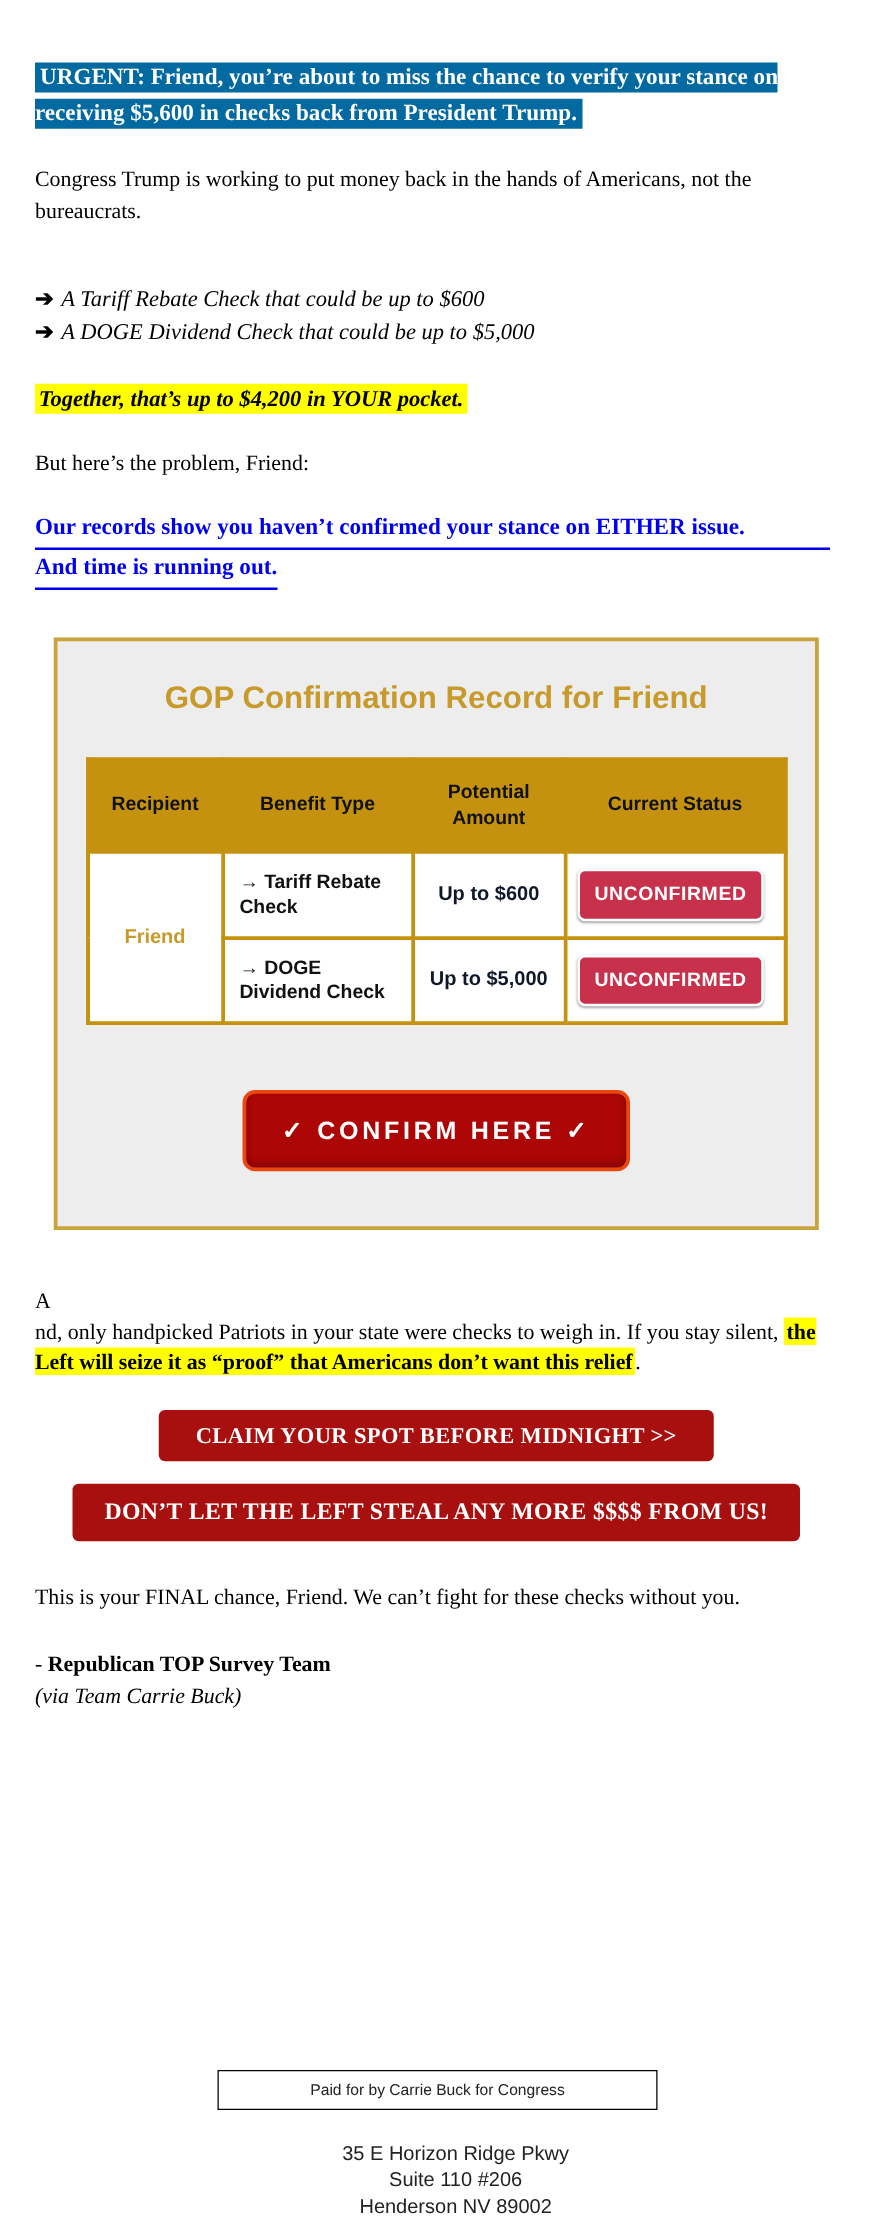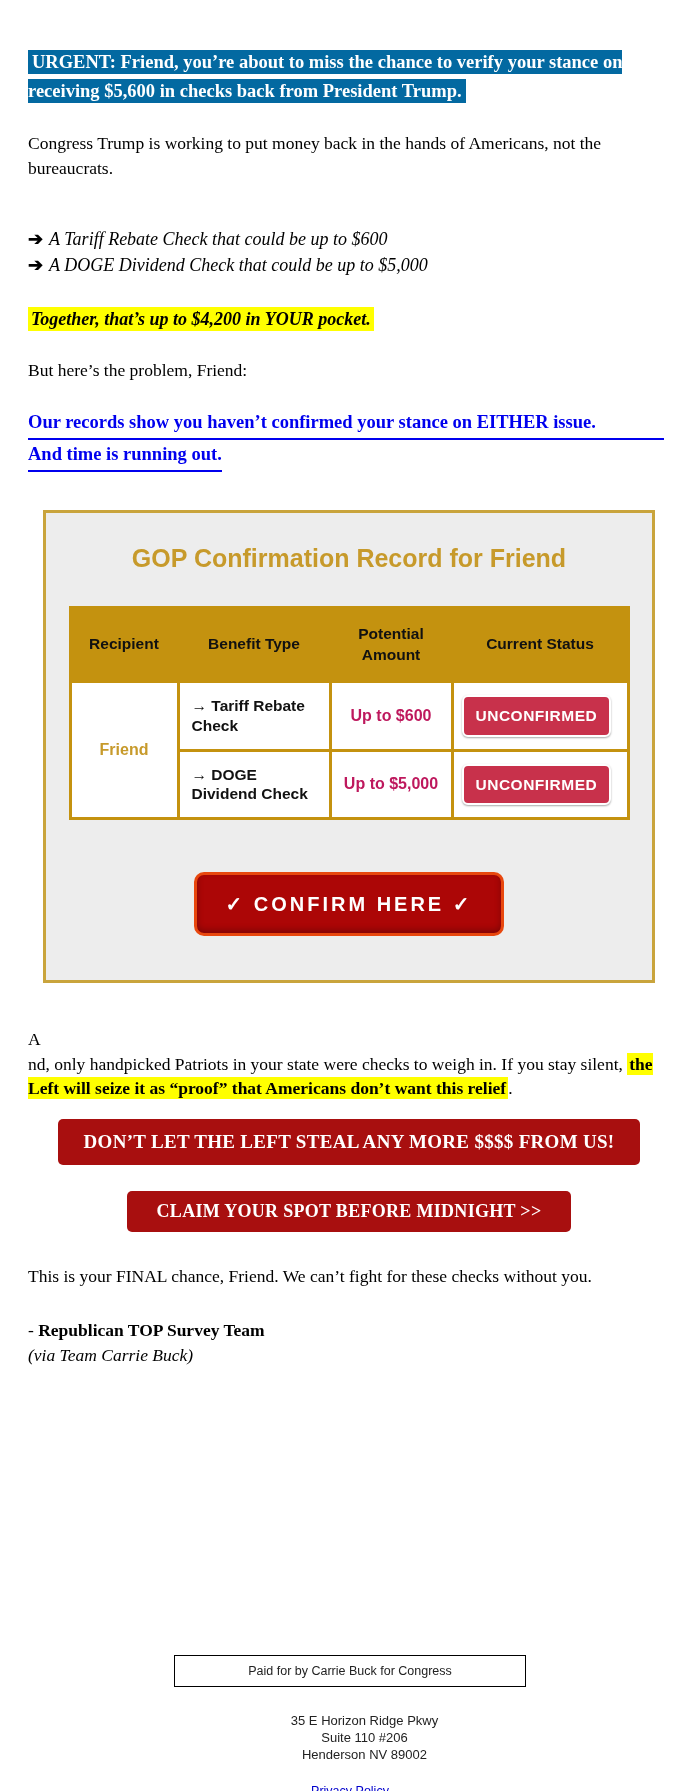--- a/index.html
+++ b/index.html
@@ -103,21 +103,21 @@
   }
   td.cell-benefit {
     font-weight: bold;
     font-size: 15.5px;
     color: #111111;
     padding: 10px 8px 10px 12px;
     line-height: 1.25;
   }
   td.cell-amount {
     text-align: center;
-    color: #be185d;
+    color: #0f172a;
     font-weight: bold;
     font-size: 16px;
   }
   td.cell-status { text-align: left; padding: 12px 8px; }
   .badge {
     display: inline-block;
     background: #C8314B;
     color: #ffffff;
     border: 2px solid #ffffff;
     border-radius: 6px;
@@ -183,21 +183,21 @@
   }
   .paidfor-box {
     width: 352px;
     margin: 0 auto;
     border: 1px solid #000000;
     padding: 8px 6px;
     font-size: 12.5px;
     color: #222222;
     background: #ffffff;
   }
-  .address { margin-top: 26px; font-size: 13px; line-height: 1.3; color: #222222; padding-left: 29px; }
+  .address { margin-top: 26px; font-size: 16px; line-height: 1.3; color: #222222; padding-left: 29px; }
   .privacy { margin-top: 20px; font-size: 12.5px; }
   .privacy a, .privacy span {
     color: #0000CC;
     text-decoration: underline;
     cursor: pointer;
   }
 </style>
 </head>
 <body>
 
@@ -249,25 +249,25 @@
     </tbody>
       </table>
 
     <div class="confirm-row">
       <button class="btn-confirm">✓ CONFIRM HERE ✓</button>
     </div>
   </div>
 
   <p class="patriots"><span>A</span><br><span>nd, only handpicked Patriots in your state were checks to weigh in. If you stay silent, </span><mark>the Left will seize it as “proof” that Americans don’t want this relief</mark><span>.</span></p>
 
+  <div class="cta cta-claim">
+    <button class="btn-red btn-claim">CLAIM YOUR SPOT BEFORE MIDNIGHT &gt;&gt;</button>
+  </div>
   <div class="cta cta-steal">
     <button class="btn-red btn-steal">DON’T LET THE LEFT STEAL ANY MORE $$$$ FROM US!</button>
-  </div>
-  <div class="cta cta-claim">
-    <button class="btn-red btn-claim">CLAIM YOUR SPOT BEFORE MIDNIGHT &gt;&gt;</button>
   </div>
 
   <p class="final">This is your FINAL chance, Friend. We can’t fight for these checks without you.</p>
 
   <p class="signature"><span>- </span><span class="sig-name">Republican TOP Survey Team</span><br><span class="sig-via">(via Team Carrie Buck)</span></p>
 
 </div>
 
 <div class="spacer"></div>
 

